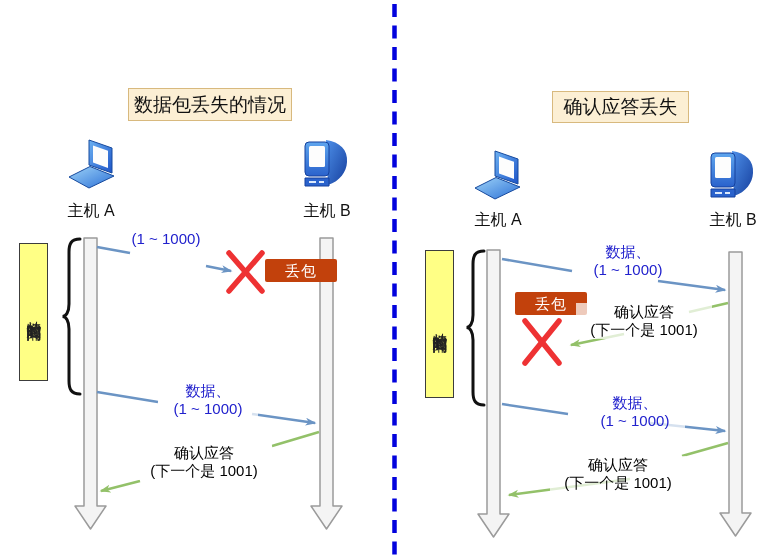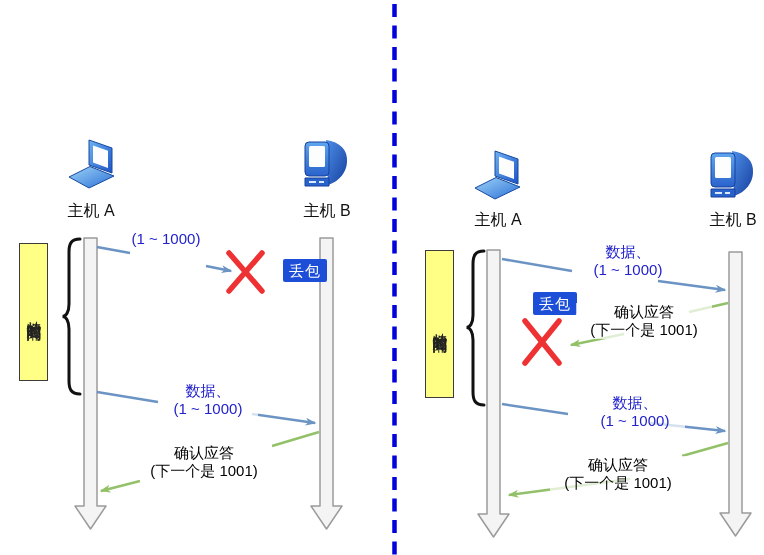--- a/index.html
+++ b/index.html
@@ -21,22 +21,22 @@
     display:flex;align-items:center;justify-content:center;
   }
   .msg-label{
     text-align:center;font-size:15px;line-height:18px;
     background:rgba(255,255,255,0.72);
   }
   .msg-label span{display:block;}
   .msg-data{color:#2121cd;}
   .msg-ack{color:#000000;}
   .loss-badge{
-    background:#1d4ed8;color:#fff;font-size:15px;line-height:15px;
-    padding:4px 6px;border-radius:2px;font-weight:500;letter-spacing:1px;margin-left:18px;
+    background:#c2410c;color:#fff;font-size:15px;line-height:15px;
+    padding:4px 20px;border-radius:2px;font-weight:500;letter-spacing:1px;
   }
   svg{display:block;}
 </style>
 </head>
 <body>
 
 <div id="stage">
 
   <svg class="abs" style="left:0;top:0;" width="764" height="555" viewBox="0 0 764 555">
     <defs>
@@ -83,20 +83,23 @@
       <line x1="559" y1="321" x2="525" y2="363"></line>
     </g>
 
     <line x1="502" y1="404" x2="568" y2="414" stroke="#6b94c4" stroke-width="2.5"></line>
     <line x1="650" y1="423" x2="725" y2="431" stroke="#6b94c4" stroke-width="2.5" marker-end="url(#mBlue)"></line>
 
     <line x1="728" y1="443" x2="682" y2="456" stroke="#93c169" stroke-width="2.5"></line>
     <line x1="630" y1="479" x2="509" y2="495" stroke="#93c169" stroke-width="2.5" marker-end="url(#mGreen)"></line>
   </svg>
 
+  <div class="abs title-box" style="left:128px;top:88px;width:164px;height:33px;">
+      <span>数据包丢失的情况</span>
+    </div>
 
   <svg class="abs" style="left:68px;top:139px;" width="48" height="52" viewBox="0 0 48 52">
     <defs>
       <linearGradient id="lapScrL" x1="0" y1="0" x2="1" y2="1">
         <stop offset="0" stop-color="#6db2f2"></stop>
           <stop offset="1" stop-color="#1d54c8"></stop>
       </linearGradient>
       <linearGradient id="lapBaseL" x1="0" y1="0" x2="1" y2="1">
         <stop offset="0" stop-color="#9fd4f8"></stop>
           <stop offset="1" stop-color="#2a6fd6"></stop>
@@ -141,20 +144,23 @@
   <div class="abs msg-label msg-data" style="left:158px;top:382px;width:100px;">
     <span>数据、</span>
     <span>(1 ~ 1000)</span>
   </div>
 
   <div class="abs msg-label msg-ack" style="left:136px;top:444px;width:136px;">
     <span>确认应答</span>
     <span>(下一个是 1001)</span>
   </div>
 
+  <div class="abs title-box" style="left:552px;top:91px;width:137px;height:32px;">
+      <span>确认应答丢失</span>
+    </div>
 
   <svg class="abs" style="left:474px;top:150px;" width="48" height="52" viewBox="0 0 48 52">
     <path d="M21,1 L44,9 L44,34 L21,26 Z" fill="url(#lapScrL)" stroke="#174a9e" stroke-width="1"></path>
     <path d="M25,6.5 L40,11.8 L40,29 L25,23.5 Z" fill="#fdfdfd"></path>
     <path d="M1,38 L22,27.5 L46,37 L21,49 Z" fill="url(#lapBaseL)" stroke="#174a9e" stroke-width="1"></path>
   </svg>
   <div class="abs host-label" style="left:466px;top:210px;width:64px;"><span>主机 A</span></div>
 
   <svg class="abs" style="left:708px;top:150px;" width="48" height="53" viewBox="0 0 48 53">
     <path d="M24,1 C38,3 46,11 45,23 C44.5,33 38,42 26,46 L24,1 Z" fill="url(#pcSideL)"></path>

